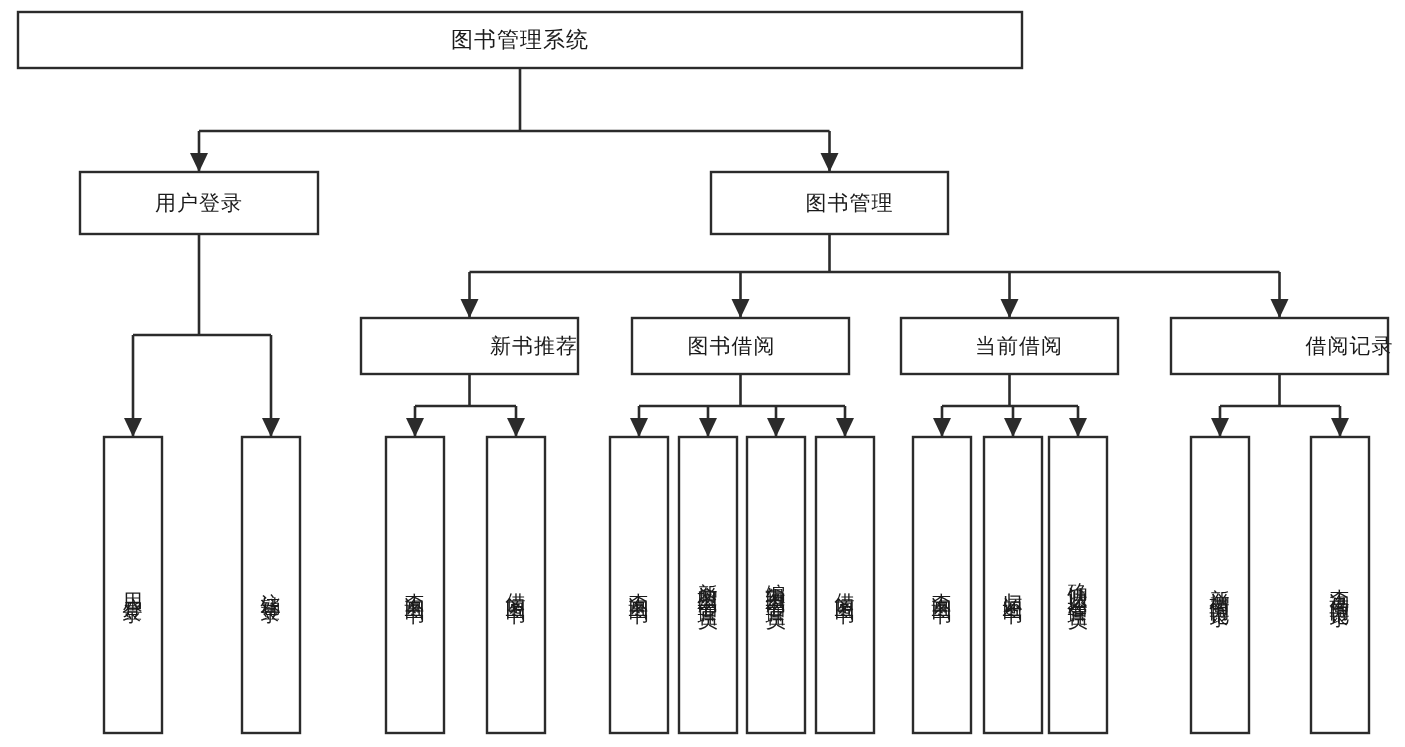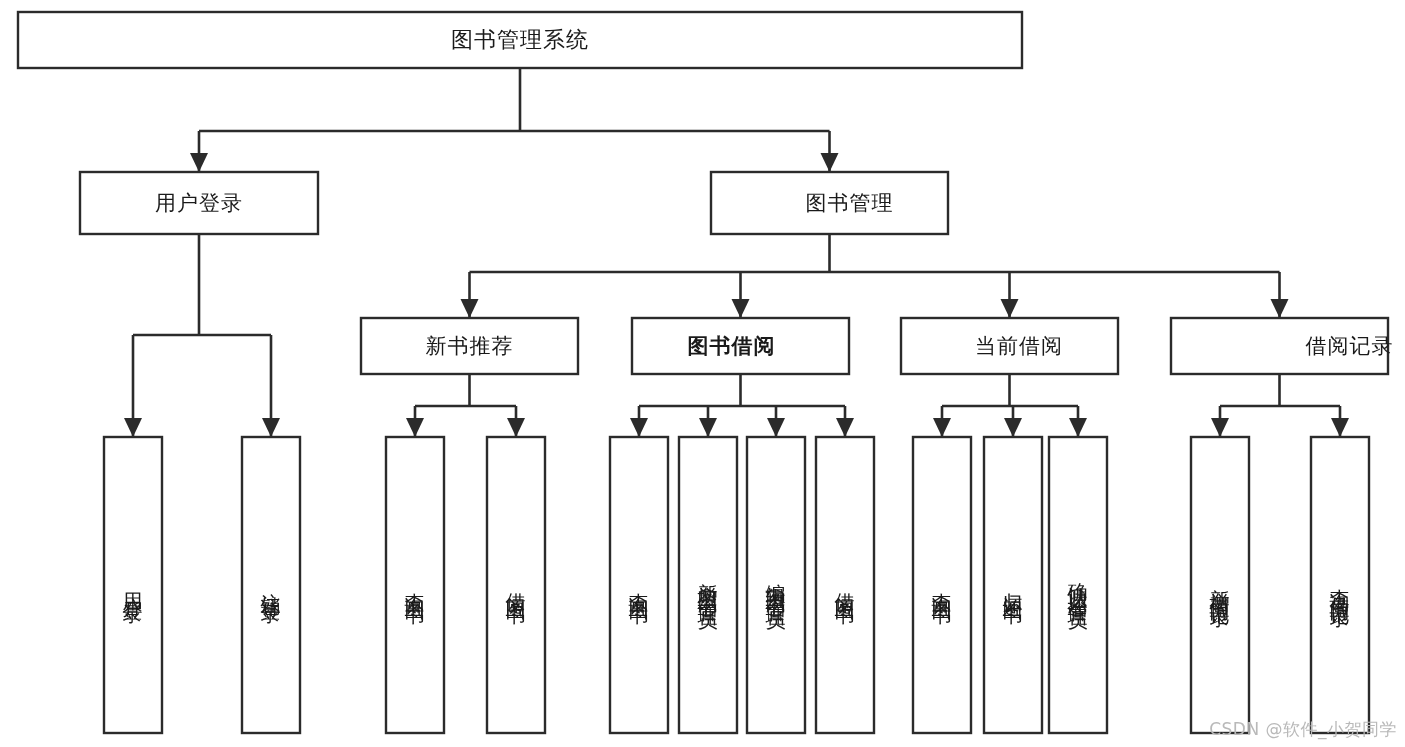--- a/index.html
+++ b/index.html
@@ -178,24 +178,24 @@
   <div id="label-layer">
       <div class="hlabel-wrap" style="left: 18px; top: 12px; width: 1004px; height: 56px;">
         <div class="hlabel-text" style="font-size: 22px;">图书管理系统</div>
       </div>
       <div class="hlabel-wrap" style="left: 80px; top: 172px; width: 238px; height: 62px;">
         <div class="hlabel-text">用户登录</div>
       </div>
       <div class="hlabel-wrap" style="left: 711px; top: 172px; width: 237px; height: 62px; margin-left: 20px;">
         <div class="hlabel-text">图书管理</div>
       </div>
-      <div class="hlabel-wrap" style="left: 361px; top: 318px; width: 217px; height: 56px;">
+      <div class="hlabel-wrap" style="left: 361px; top: 318px; width: 217px; height: 56px; justify-content: flex-end;">
         <div class="hlabel-text">新书推荐</div>
       </div>
-      <div class="hlabel-wrap" style="left: 632px; top: 318px; width: 199px; height: 56px; font-weight: bold;">
+      <div class="hlabel-wrap" style="left: 632px; top: 318px; width: 199px; height: 56px;">
         <div class="hlabel-text">图书借阅</div>
       </div>
       <div class="hlabel-wrap" style="left: 901px; top: 318px; width: 236px; height: 56px;">
         <div class="hlabel-text">当前借阅</div>
       </div>
       <div class="hlabel-wrap" style="left: 1241px; top: 318px; width: 217px; height: 56px;">
         <div class="hlabel-text">借阅记录</div>
       </div>
       <div class="vlabel-wrap" style="left: 104px; top: 437px; width: 58px; height: 296px; align-items: center;">
         <div class="vlabel-text">用户登录</div>
@@ -231,14 +231,13 @@
         <div class="vlabel-text">确认归还（管理员）</div>
       </div>
       <div class="vlabel-wrap" style="left: 1191px; top: 437px; width: 58px; height: 296px; align-items: center;">
         <div class="vlabel-text">新增借阅记录</div>
       </div>
       <div class="vlabel-wrap" style="left: 1311px; top: 437px; width: 58px; height: 296px; align-items: center;">
         <div class="vlabel-text">查询借阅记录</div>
       </div>
     </div>
 
-  <div class="watermark">CSDN @软件_小贺同学</div>
 </div>
 
 </body></html>

